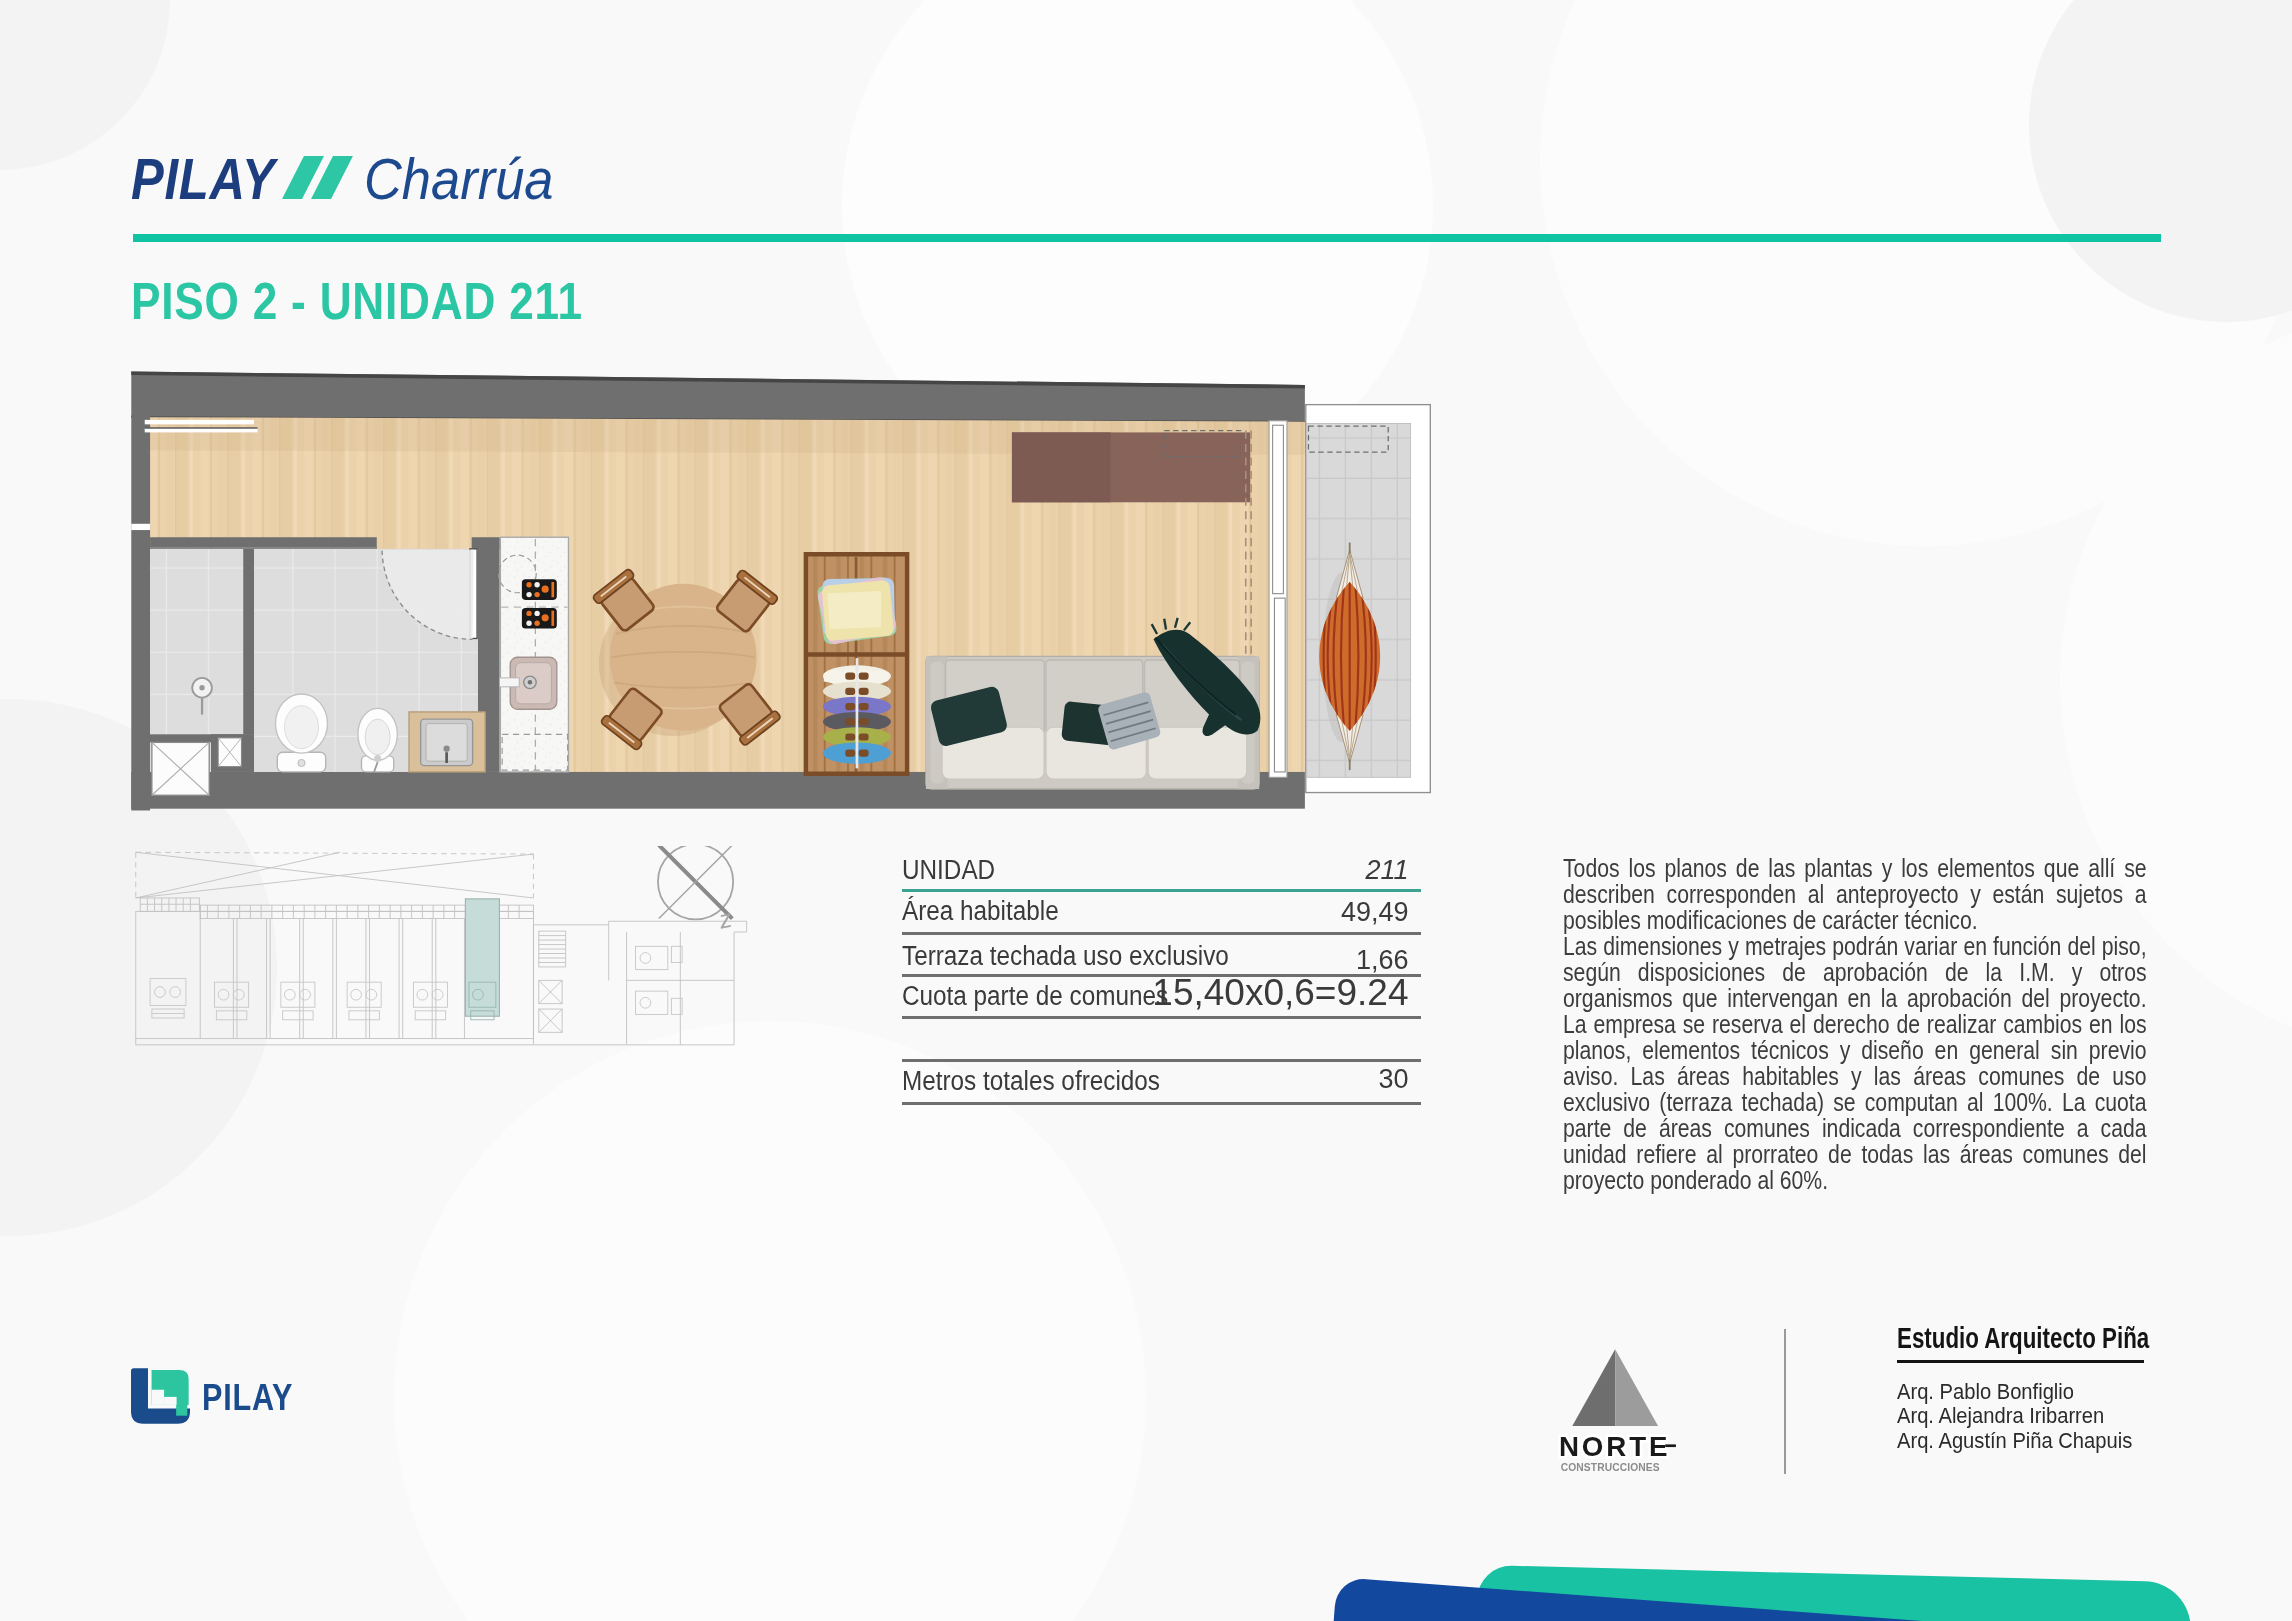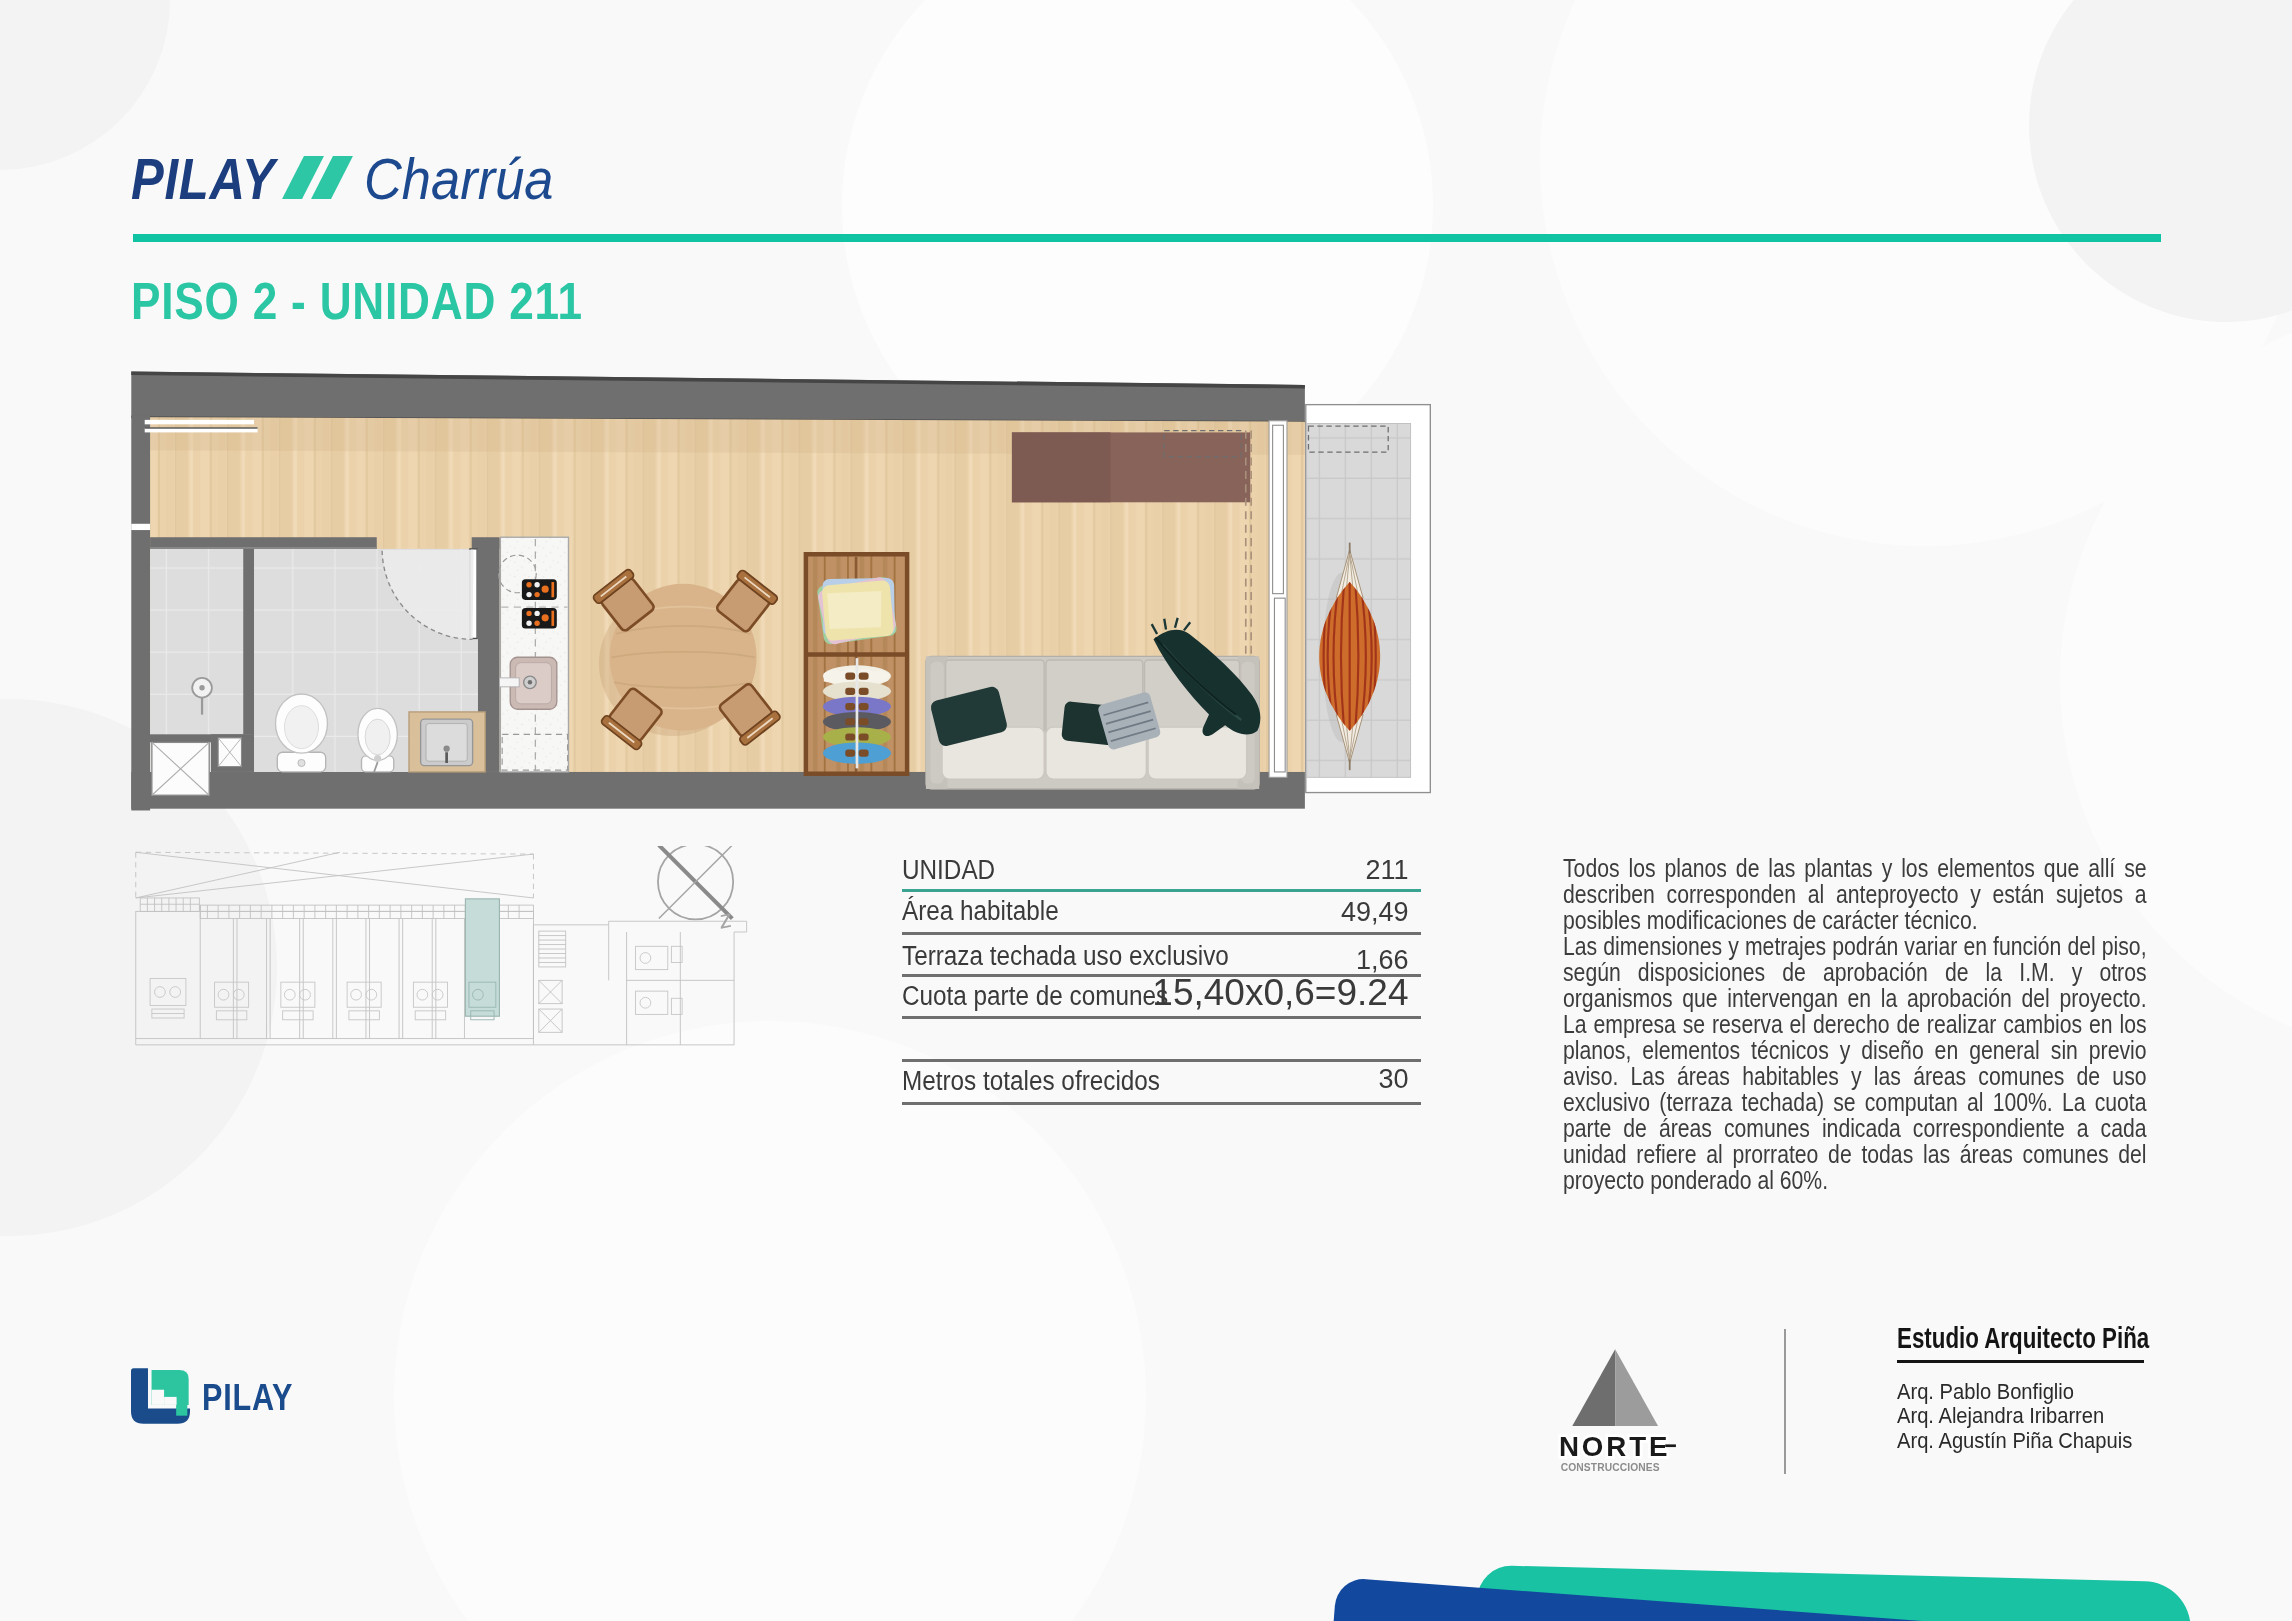--- a/index.html
+++ b/index.html
@@ -527,21 +527,21 @@
   <circle cx="637" cy="40" r="42" fill="none" stroke="#a5a5a5" stroke-width="2"></circle>
   <line x1="596" y1="-1" x2="678" y2="81" stroke="#8a8a8a" stroke-width="4.5"></line>
   <line x1="678" y1="-1" x2="596" y2="81" stroke="#a5a5a5" stroke-width="1.6"></line>
   <text x="666" y="92" font-size="28" fill="#a5a5a5" font-style="italic" transform="rotate(-12 668 95)">z</text>
 </g>
 </svg>
 
 <div class="abs" style="left:902px;top:842px;width:519px;font-size:27px;color:#3a3a3a;">
 
   <div class="abs" style="left:0;top:12.5px;transform:scaleX(.9);transform-origin:left top;">UNIDAD</div>
-  <div class="abs" style="right:12.5px;top:12.5px;font-size:27px;">211</div>
+  <div class="abs" style="right:12.5px;top:12.5px;font-size:27px;font-style:italic;">211</div>
 
   <div class="abs" style="left:0;top:47px;width:519px;height:2.7px;background:#3aa392;"></div>
 
   <div class="abs" style="left:0;top:54px;transform:scaleX(.9);transform-origin:left top;">Área habitable</div>
   <div class="abs" style="right:12.5px;top:55px;font-size:27px;">49,49</div>
   <div class="abs" style="left:0;top:90px;width:519px;height:2.7px;background:#6f6f6f;"></div>
 
   <div class="abs" style="left:0;top:99px;transform:scaleX(.9);transform-origin:left top;">Terraza techada uso exclusivo</div>
   <div class="abs" style="right:12.5px;top:103px;font-size:27px;">1,66</div>
   <div class="abs" style="left:0;top:132px;width:519px;height:2.7px;background:#6f6f6f;"></div>

